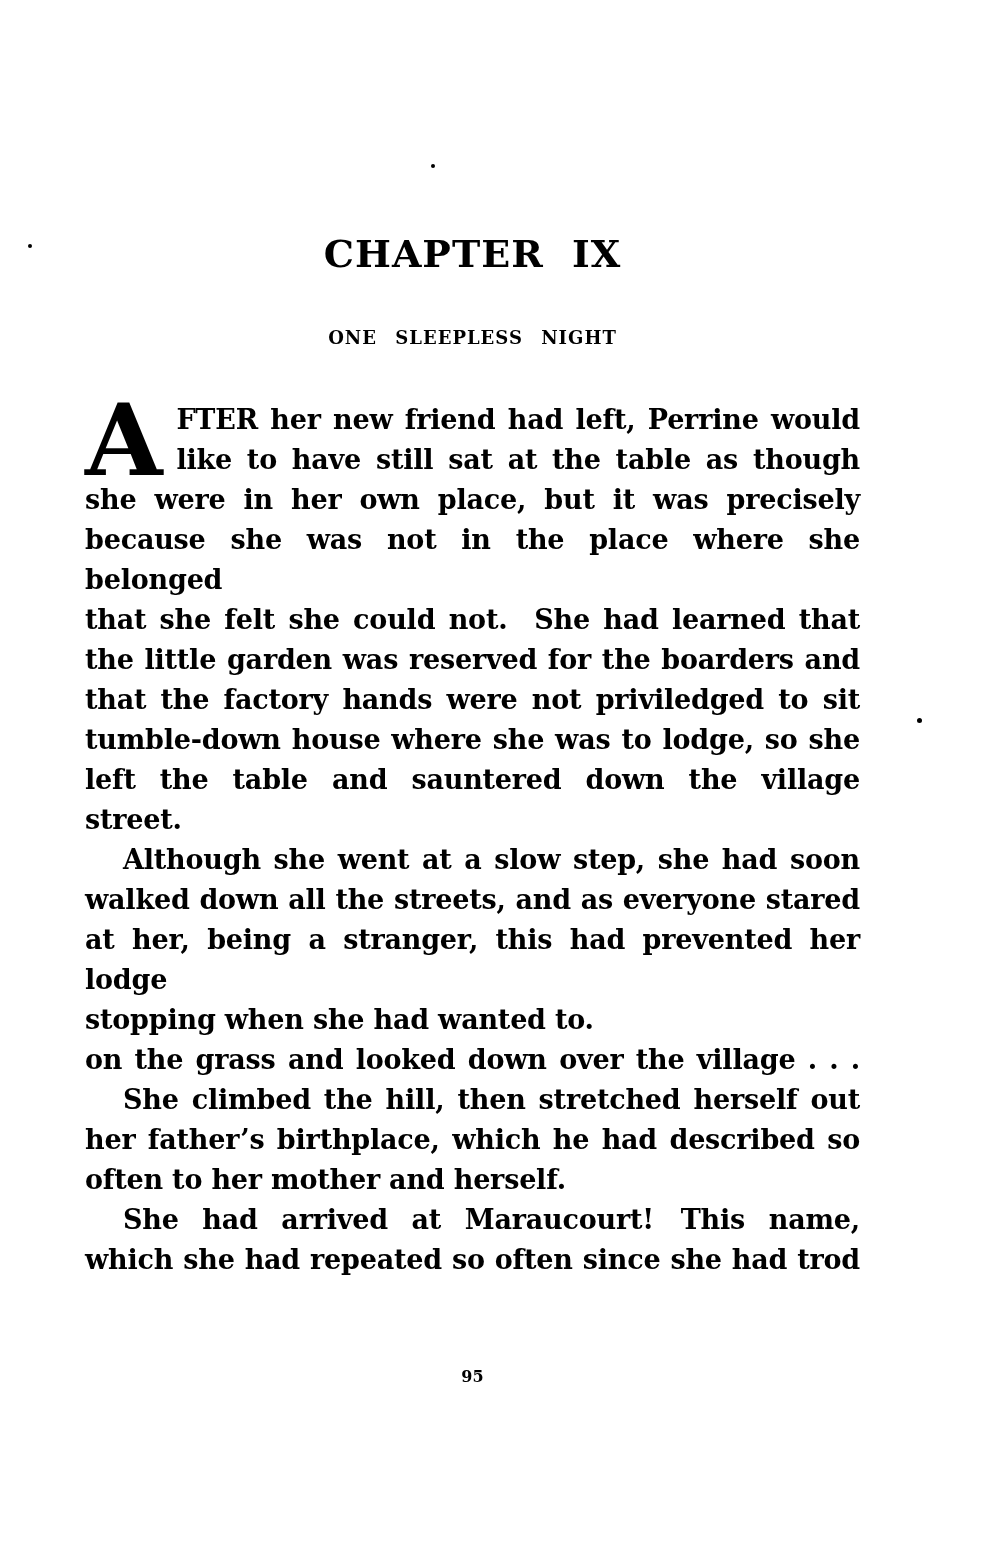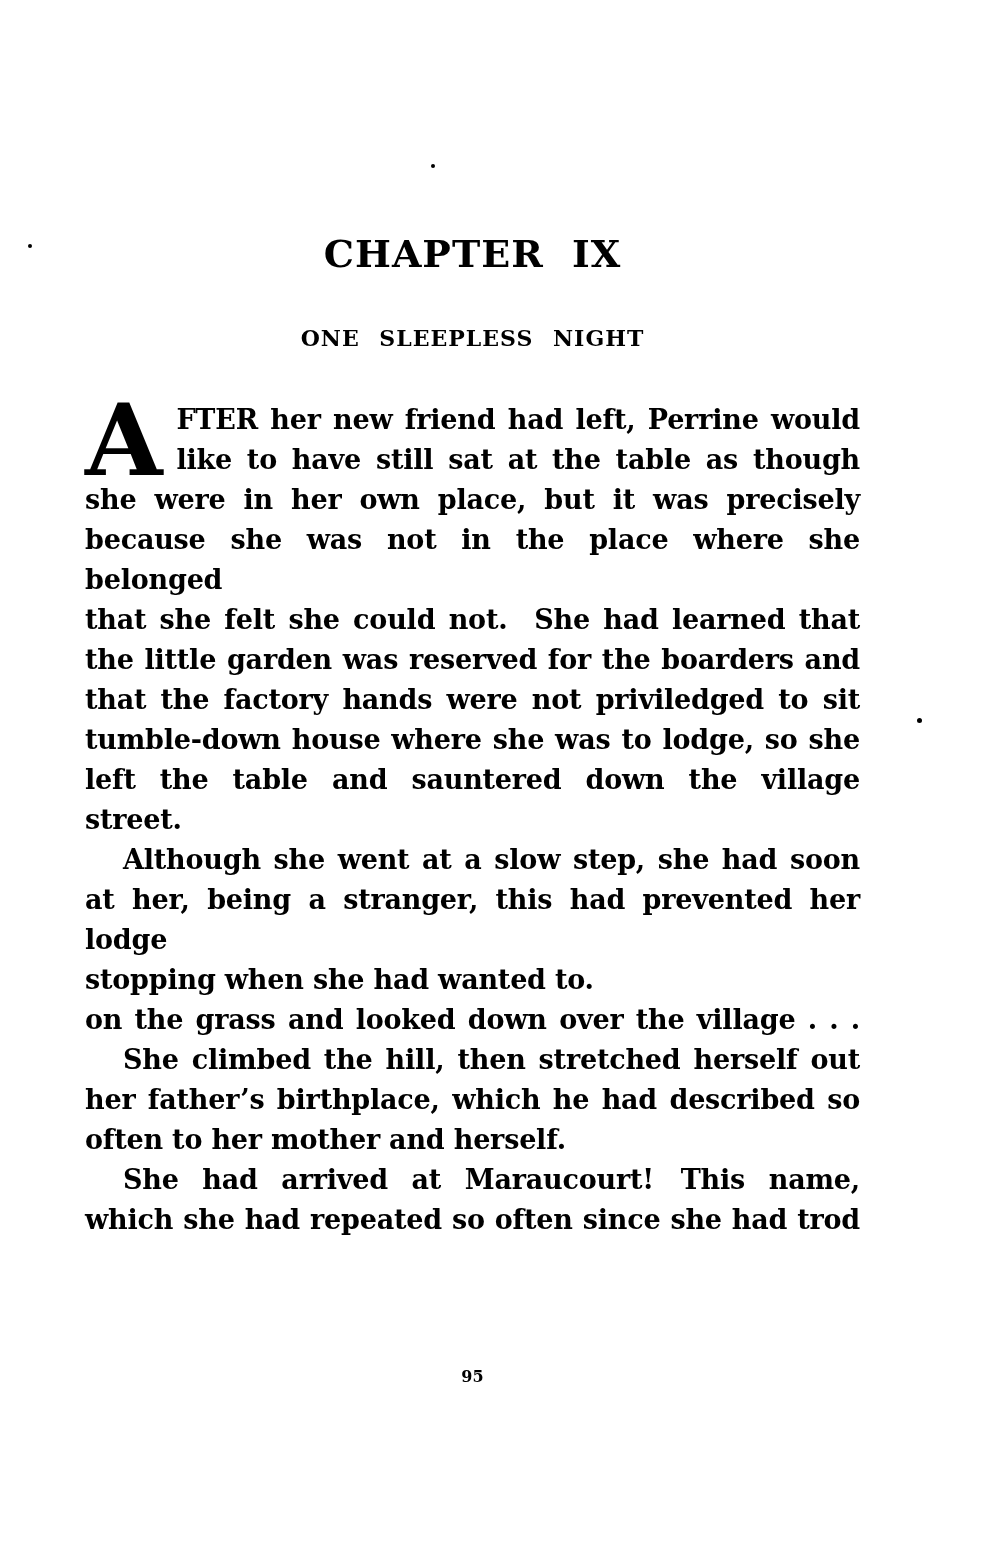--- a/index.html
+++ b/index.html
@@ -16,21 +16,21 @@
     position:absolute;top:234px;left:85px;width:775px;
     text-align:center;
     font-size:38px;font-weight:bold;
     letter-spacing:1px;word-spacing:14px;
     line-height:40px;
     white-space:nowrap;
   }
   .chapter-subtitle{
     position:absolute;top:322px;left:85px;width:775px;
     text-align:center;
-    font-size:22px;font-weight:bold;
+    font-size:18px;font-weight:bold;
     letter-spacing:1px;word-spacing:11px;
     line-height:32px;
     white-space:nowrap;
   }
   .text-block{
     position:absolute;top:400px;left:85px;width:775px;
     font-size:27px;font-weight:bold;
     letter-spacing:-0.2px;
   }
   .para{margin:0;}
@@ -75,20 +75,21 @@
         <div class="pline">she were in her own place, but it was precisely</div>
         <div class="pline">because she was not in the place where she belonged</div>
         <div class="pline">that she felt she could not. She had learned that</div>
         <div class="pline">the little garden was reserved for the boarders and</div>
         <div class="pline">that the factory hands were not priviledged to sit</div>
         <div class="pline">tumble-down house where she was to lodge, so she</div>
         <div class="pline">left the table and sauntered down the village street.</div>
       </div>
       <div class="para">
         <div class="pline indent">Although she went at a slow step, she had soon</div>
+        <div class="pline">walked down all the streets, and as everyone stared</div>
         <div class="pline">at her, being a stranger, this had prevented her lodge</div>
         <div class="pline last">stopping when she had wanted to.</div>
       </div>
       <div class="para">
         <div class="pline">on the grass and looked down over the village . . .</div>
         <div class="pline indent">She climbed the hill, then stretched herself out</div>
         <div class="pline">her father’s birthplace, which he had described so</div>
         <div class="pline last">often to her mother and herself.</div>
       </div>
       <div class="para">

